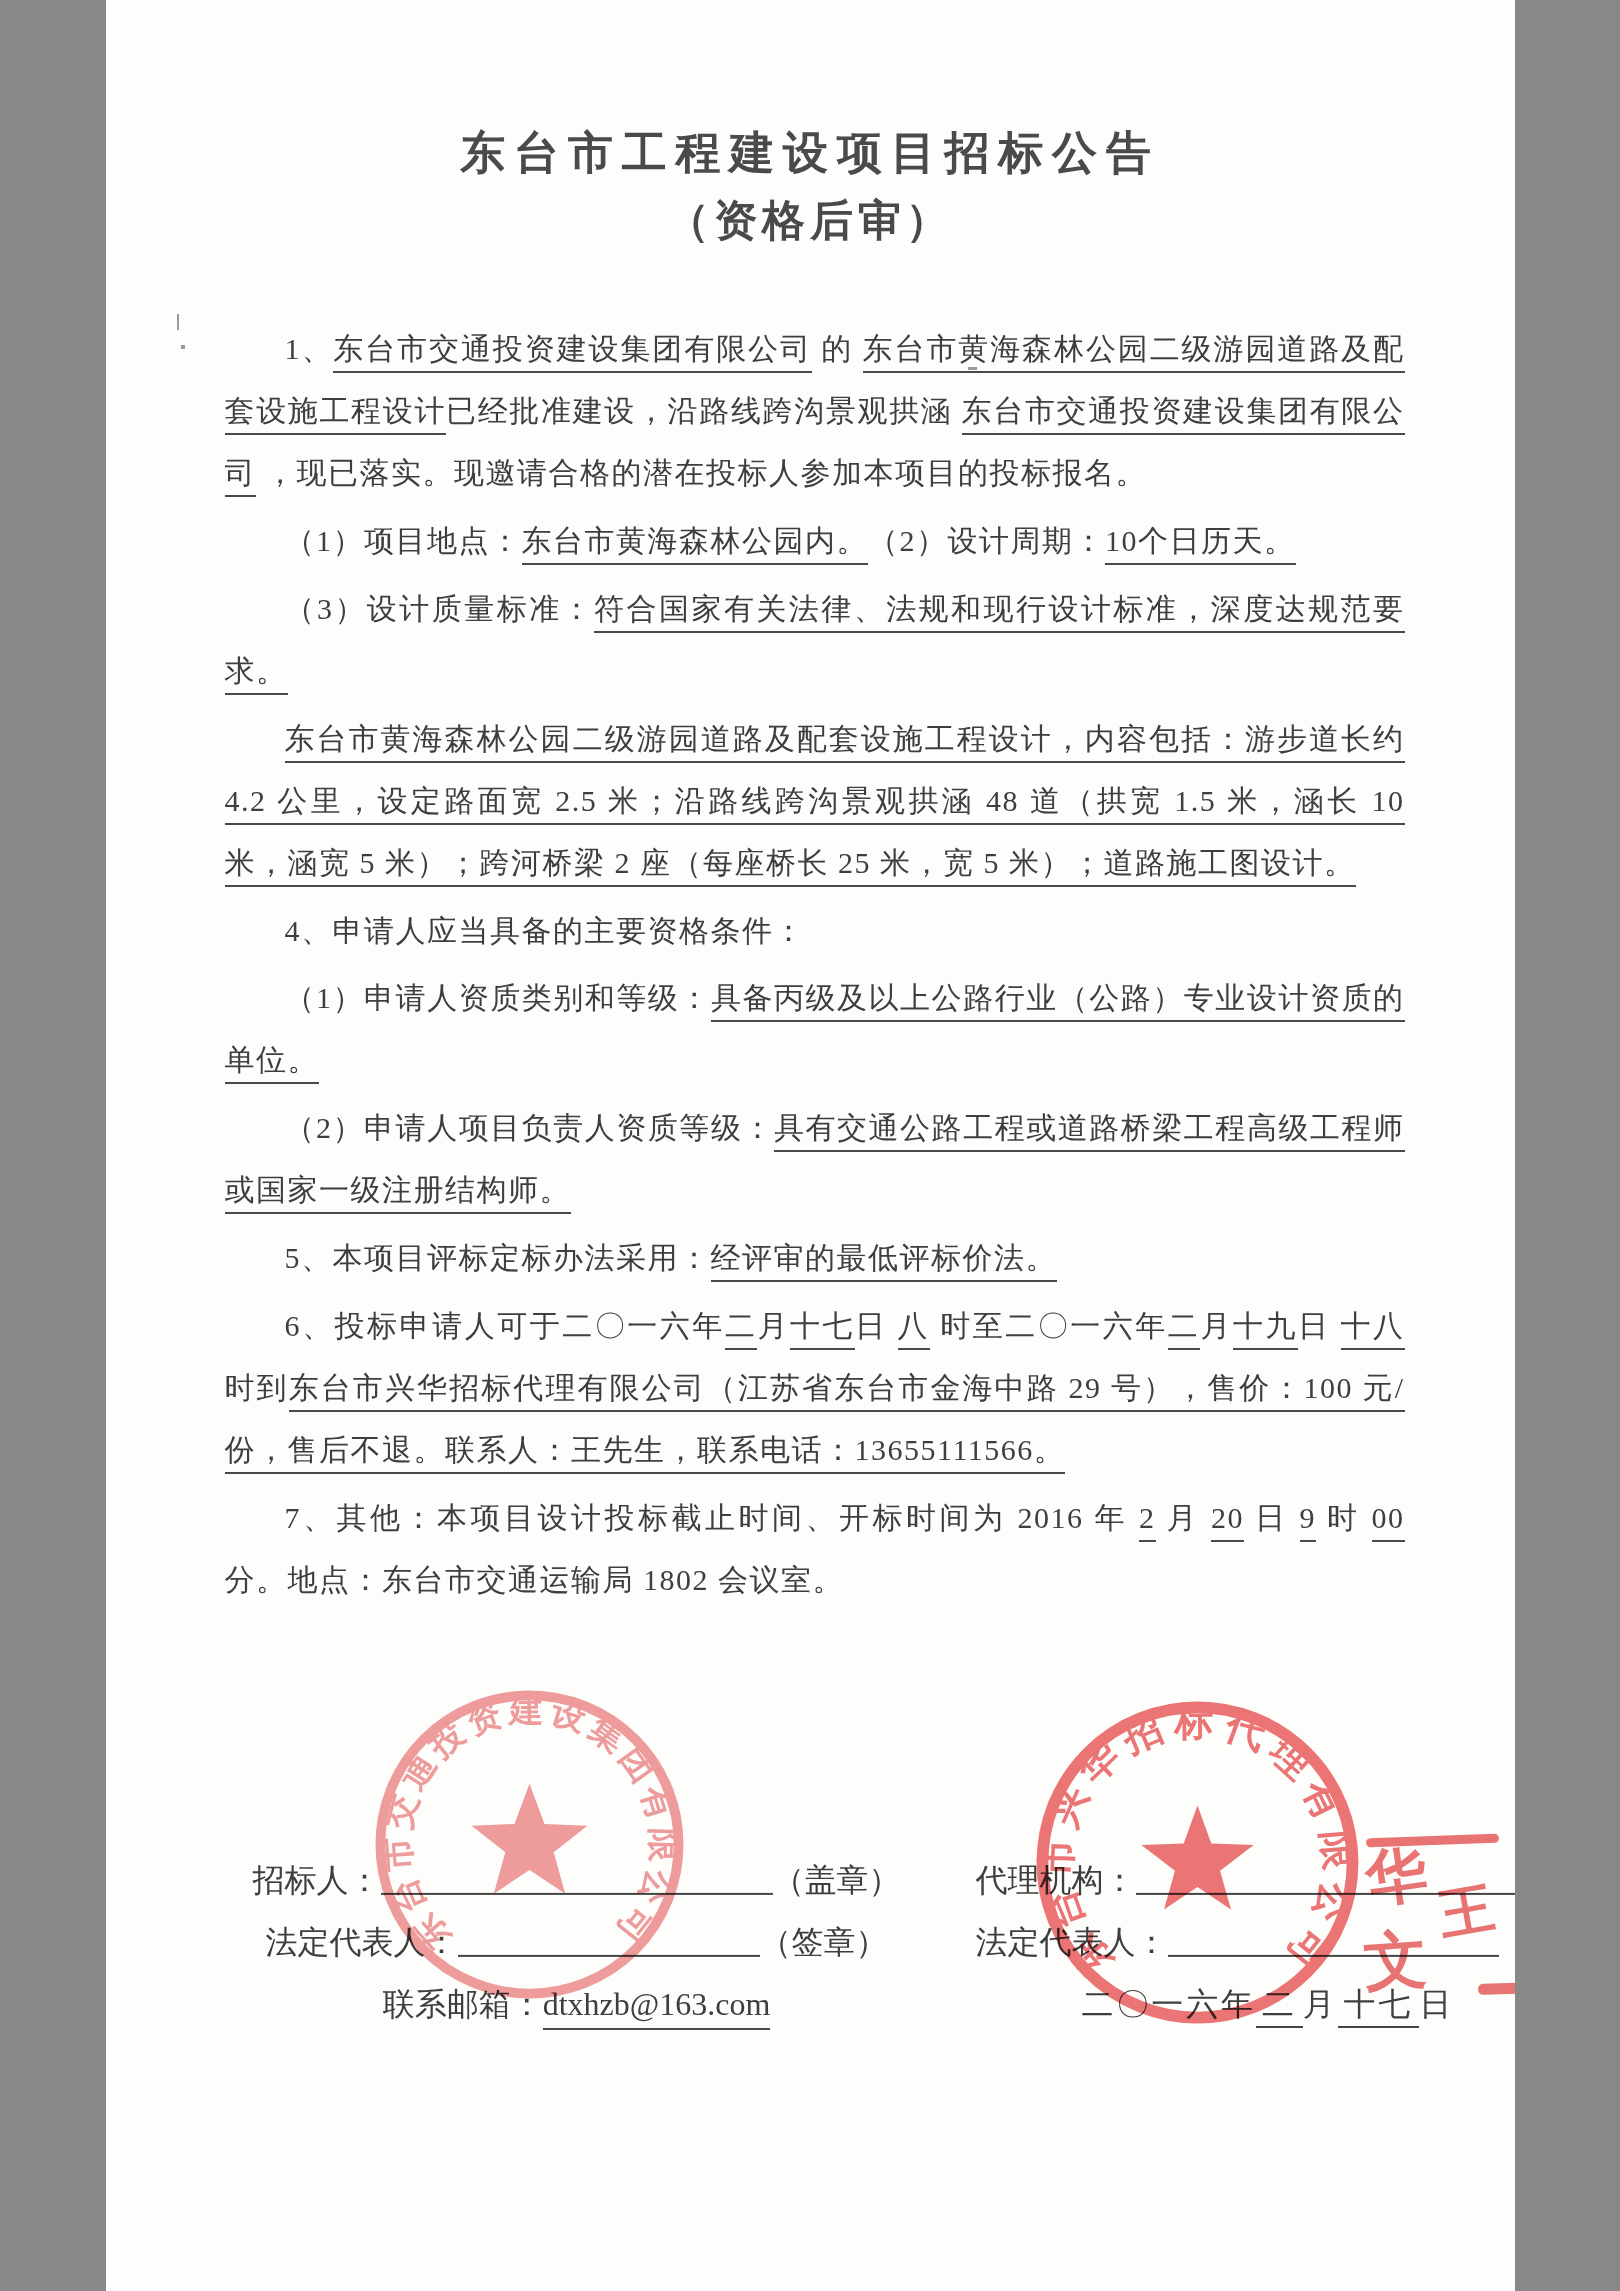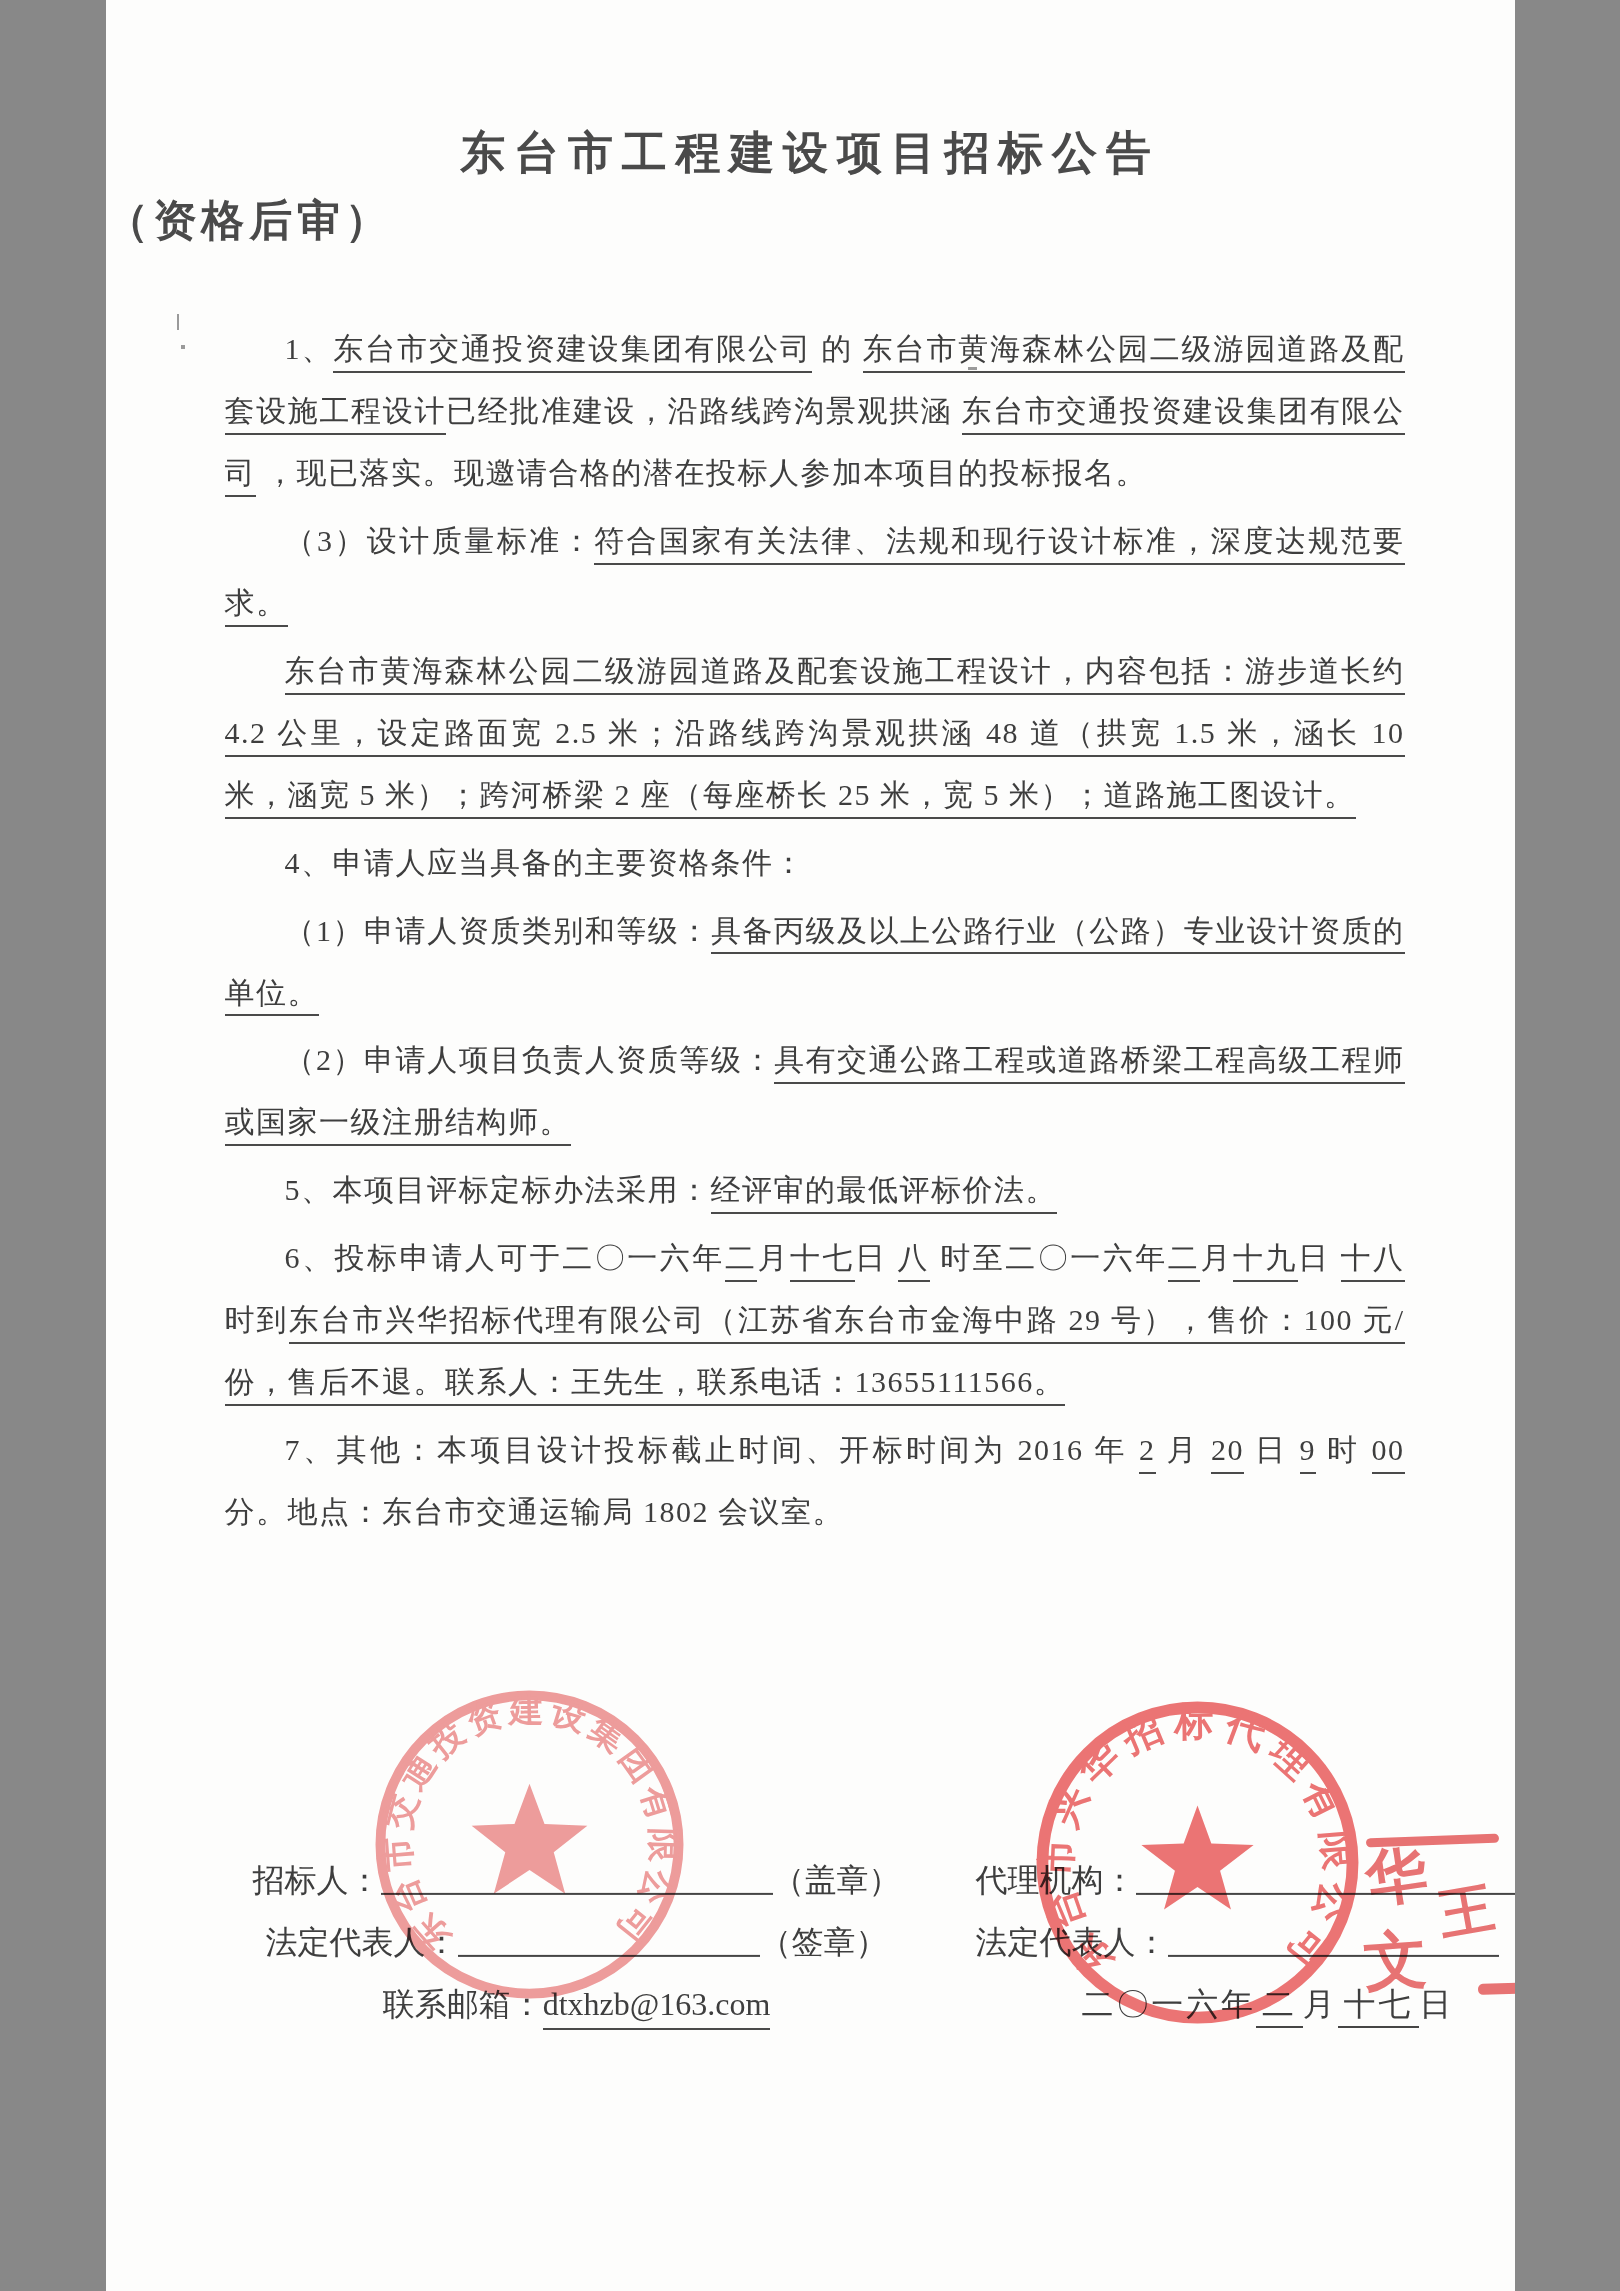--- a/index.html
+++ b/index.html
@@ -12,21 +12,21 @@
     font-family:"Liberation Serif","DejaVu Serif",serif;
     color:#3e3e3e;
   }
   .title{
     position:absolute;top:123px;left:0;right:0;
     margin:0;text-align:center;
     font-size:45px;font-weight:600;letter-spacing:8.8px;color:#4a4a4a;
   }
   .subtitle{
     position:absolute;top:192px;left:0;right:0;
-    margin:0;text-align:left;
+    margin:0;text-align:center;
     font-size:43px;font-weight:600;letter-spacing:4.9px;color:#4a4a4a;
   }
   .body-text-area{
     position:absolute;top:318px;left:119px;right:110px;
     font-size:30px;line-height:62px;letter-spacing:1.5px;
     text-align:justify;
   }
   .para{margin:0 0 5.9px 0;text-indent:2em;}
   .u{border-bottom:2px solid #4a4a4a;padding-bottom:5.9px;}
   .sig-col{position:absolute;font-size:32px;color:#3e3e3e;}
@@ -55,20 +55,21 @@
 
   <div class="artifact" style="left:71px;top:314px;width:2.9px;height:15.7px;"></div>
   <div class="artifact" style="left:75px;top:345px;width:4.9px;height:3.9px;"></div>
   <div class="artifact" style="left:862px;top:367px;width:9.8px;height:2.9px;"></div>
 
   <h1 class="title">东台市工程建设项目招标公告</h1>
   <h2 class="subtitle">（资格后审）</h2>
 
   <div id="paragraphs" class="body-text-area">
       <p class="para"><span>1、</span><span class="u">东台市交通投资建设集团有限公司</span><span> 的 </span><span class="u">东台市黄海森林公园二级游园道路及配套设施工程设计</span><span>已经批准建设，沿路线跨沟景观拱涵 </span><span class="u">东台市交通投资建设集团有限公司</span><span> ，现已落实。现邀请合格的潜在投标人参加本项目的投标报名。</span></p>
+      <p class="para"><span>（1）项目地点：</span><span class="u">东台市黄海森林公园内。</span><span>（2）设计周期：</span><span class="u">10个日历天。</span></p>
       <p class="para"><span>（3）设计质量标准：</span><span class="u">符合国家有关法律、法规和现行设计标准，深度达规范要求。</span></p>
       <p class="para"><span class="u">东台市黄海森林公园二级游园道路及配套设施工程设计，内容包括：游步道长约 4.2 公里，设定路面宽 2.5 米；沿路线跨沟景观拱涵 48 道（拱宽 1.5 米，涵长 10 米，涵宽 5 米）；跨河桥梁 2 座（每座桥长 25 米，宽 5 米）；道路施工图设计。</span></p>
       <p class="para"><span>4、申请人应当具备的主要资格条件：</span></p>
       <p class="para"><span>（1）申请人资质类别和等级：</span><span class="u">具备丙级及以上公路行业（公路）专业设计资质的单位。</span></p>
       <p class="para"><span>（2）申请人项目负责人资质等级：</span><span class="u">具有交通公路工程或道路桥梁工程高级工程师或国家一级注册结构师。</span></p>
       <p class="para"><span>5、本项目评标定标办法采用：</span><span class="u">经评审的最低评标价法。</span></p>
       <p class="para"><span>6、投标申请人可于二〇一六年</span><span class="u">二</span><span>月</span><span class="u">十七</span><span>日 </span><span class="u">八</span><span> 时至二〇一六年</span><span class="u">二</span><span>月</span><span class="u">十九</span><span>日 </span><span class="u">十八</span><span> 时到</span><span class="u">东台市兴华招标代理有限公司（江苏省东台市金海中路 29 号），售价：100 元/份，售后不退。联系人：王先生，联系电话：13655111566。</span></p>
       <p class="para"><span>7、其他：本项目设计投标截止时间、开标时间为 2016 年 </span><span class="u">2</span><span> 月 </span><span class="u">20</span><span> 日 </span><span class="u">9</span><span> 时 </span><span class="u">00</span><span> 分。地点：东台市交通运输局 1802 会议室。</span></p>
     </div>
 

